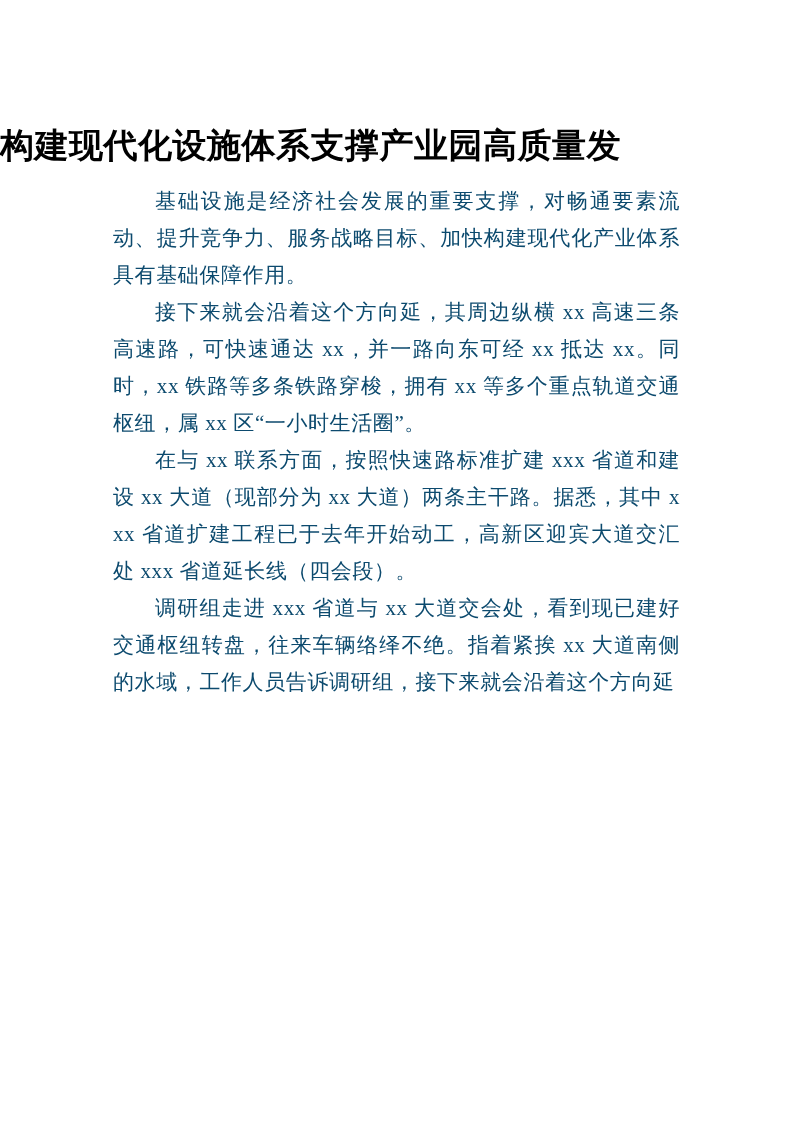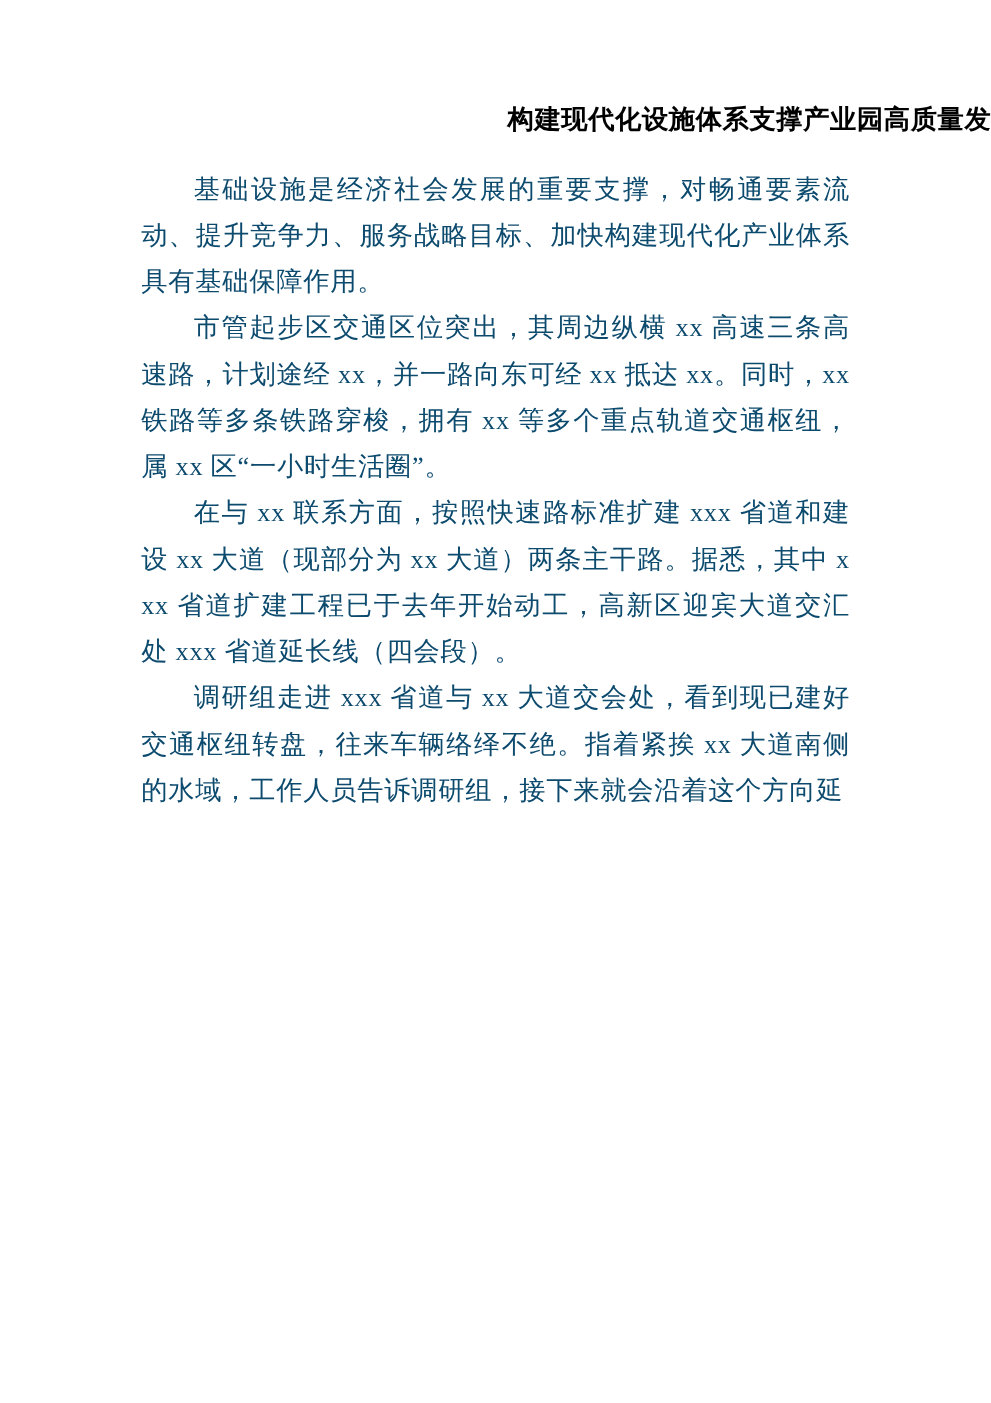--- a/index.html
+++ b/index.html
@@ -10,25 +10,25 @@
   .page {
     position: relative;
     width: 793px;
     height: 1122px;
     background: #ffffff;
     overflow: hidden;
     color: #000000;
   }
   .doc-title {
     margin: 0;
-    padding-top: 64px;
-    text-align: right;
+    padding-top: 114px;
+    text-align: left;
     font-family: "Liberation Sans", "DejaVu Sans", sans-serif;
     font-weight: 700;
-    font-size: 21px;
+    font-size: 34px;
     line-height: 63px;
     letter-spacing: 0.5px;
     color: #000000;
   }
   .doc-body {
     margin: 6px 113px 0 113px;
     font-family: "Liberation Serif", "DejaVu Serif", serif;
     font-size: 21px;
     line-height: 37px;
     text-align: justify;
@@ -43,17 +43,17 @@
 </style>
 </head>
 <body>
 
 <div class="page">
   <h1 class="doc-title">
     <div class="title-line">构建现代化设施体系支撑产业园高质量发</div>
   </h1>
   <div class="doc-body">
     <p>基础设施是经济社会发展的重要支撑，对畅通要素流动、提升竞争力、服务战略目标、加快构建现代化产业体系具有基础保障作用。</p>
-    <p>市管起步区交通区位突出，其周边纵横 xx 高速三条高速路，计划途经 xx，并一路向东可经 xx 抵达 xx。同时，xx 铁路等多条铁路穿梭，拥有 xx 等多个重点轨道交通枢纽，属 xx 区“一小时生活圈”。</p>
+    <p>接下来就会沿着这个方向延，其周边纵横 xx 高速三条高速路，可快速通达 xx，并一路向东可经 xx 抵达 xx。同时，xx 铁路等多条铁路穿梭，拥有 xx 等多个重点轨道交通枢纽，属 xx 区“一小时生活圈”。</p>
     <p>在与 xx 联系方面，按照快速路标准扩建 xxx 省道和建设 xx 大道（现部分为 xx 大道）两条主干路。据悉，其中 xxx 省道扩建工程已于去年开始动工，高新区迎宾大道交汇处 xxx 省道延长线（四会段）。</p>
     <p>调研组走进 xxx 省道与 xx 大道交会处，看到现已建好交通枢纽转盘，往来车辆络绎不绝。指着紧挨 xx 大道南侧的水域，工作人员告诉调研组，接下来就会沿着这个方向延</p>
   </div>
 </div>
 
 </body></html>

